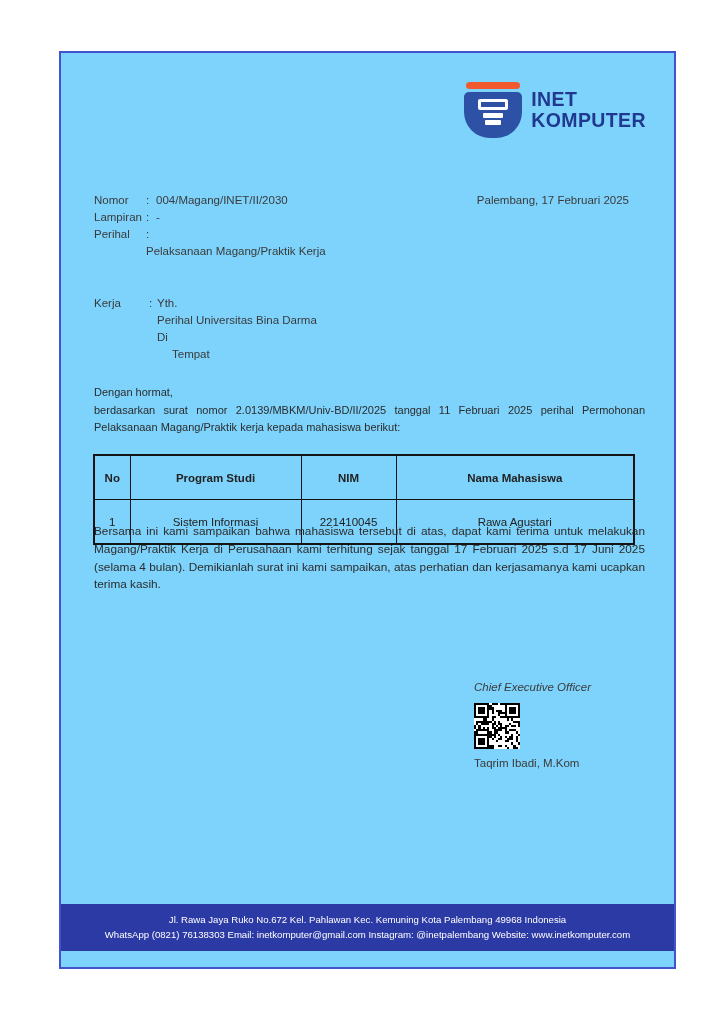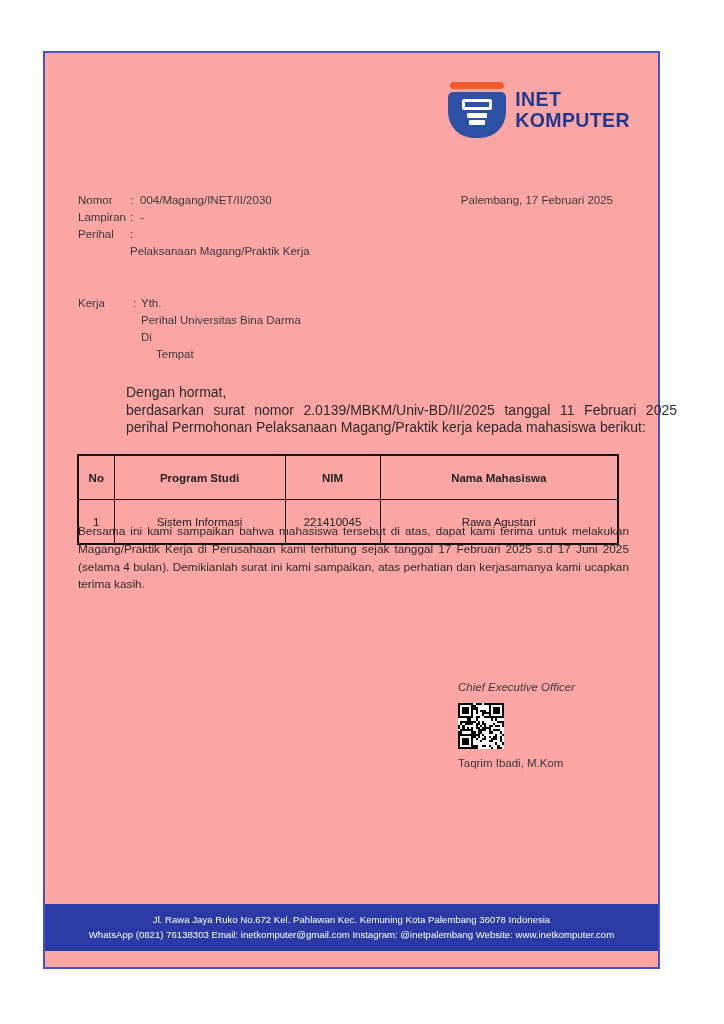--- a/index.html
+++ b/index.html
@@ -2,22 +2,22 @@
 <html><head>
 <meta charset="utf-8">
 <style>
   html,body{margin:0;padding:0;}
   body{
     width:724px;height:1024px;position:relative;background:#ffffff;
     font-family:"Liberation Sans","DejaVu Sans",sans-serif;
     color:#2e2e2e;-webkit-font-smoothing:antialiased;overflow:hidden;
   }
   .frame{
-    position:absolute;left:43px;top:51px;width:613px;height:914px;
-    border:2px solid #4353cc;background:#fca5a5;
+    position:absolute;left:59px;top:51px;width:613px;height:914px;
+    border:2px solid #4353cc;background:#7dd3fc;
   }
   
   .logo{position:absolute;top:29px;right:28px;display:flex;align-items:center;gap:9px;}
   .logo-icon{position:relative;width:58px;height:56px;}
   .logo-topbar{position:absolute;left:2px;top:0;width:54px;height:7px;border-radius:3.5px;background:#f05a2e;}
   .logo-shield{
     position:absolute;left:0;top:10px;width:58px;height:46px;background:#2d51a4;
     border-radius:5px 5px 26px 26px;
   }
   .logo-bar-outline{
@@ -31,21 +31,21 @@
   
   .meta{position:absolute;left:33px;top:139px;width:549px;font-size:11.5px;line-height:17px;color:#3a3a3a;}
   .meta-grid{display:grid;grid-template-columns:52px 10px 1fr;column-gap:0;}
   .meta-grid > span{white-space:nowrap;}
   .city-date{position:absolute;right:45px;top:139px;font-size:11.5px;line-height:17px;color:#3a3a3a;}
   
   .recipient{position:absolute;left:33px;top:242px;width:400px;font-size:11.5px;line-height:17px;color:#3a3a3a;}
   .recipient .meta-grid{grid-template-columns:55px 8px 1fr;}
   .indent-more{padding-left:15px;}
   
-  .body-block{position:absolute;left:33px;top:331px;width:551px;font-size:14px;line-height:17.6px;color:#2b2b2b;margin-left:48px;}
+  .body-block{position:absolute;left:33px;top:331px;width:551px;font-size:11px;line-height:17.6px;color:#2b2b2b;}
   .body-block p{margin:0;text-align:justify;}
   .salutation{margin:0 0 0 0;}
   
   .stu-table{
     position:absolute;left:32px;top:401px;border-collapse:collapse;
     font-size:11.5px;color:#222;table-layout:fixed;
   }
   .stu-table th,.stu-table td{
     border:1.5px solid #141414;text-align:center;padding:8px;height:27px;vertical-align:middle;
   }
@@ -390,17 +390,17 @@
         <i style="grid-row:21;grid-column:8"></i>
         <i style="grid-row:21;grid-column:9"></i>
         <i style="grid-row:21;grid-column:16"></i>
         <i style="grid-row:21;grid-column:19"></i>
         <i style="grid-row:21;grid-column:20"></i>
       </div>
     <div class="sig-name">Taqrim Ibadi, M.Kom</div>
   </div>
 
   <div class="footer-band">
-    <span>Jl. Rawa Jaya Ruko No.672 Kel. Pahlawan Kec. Kemuning Kota Palembang 36078 Indonesia</span>
+    <span>Jl. Rawa Jaya Ruko No.672 Kel. Pahlawan Kec. Kemuning Kota Palembang 49968 Indonesia</span>
     <span>WhatsApp (0821) 76138303 Email: inetkomputer@gmail.com Instagram: @inetpalembang Website: www.inetkomputer.com</span>
   </div>
 
 </div>
 
 </body></html>

